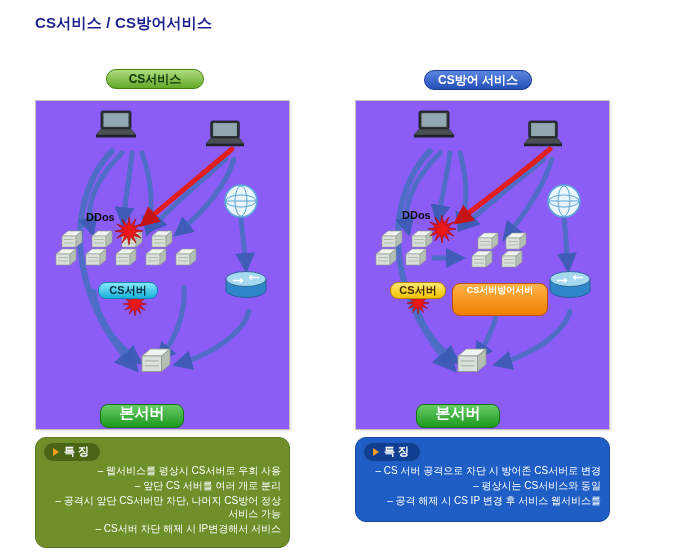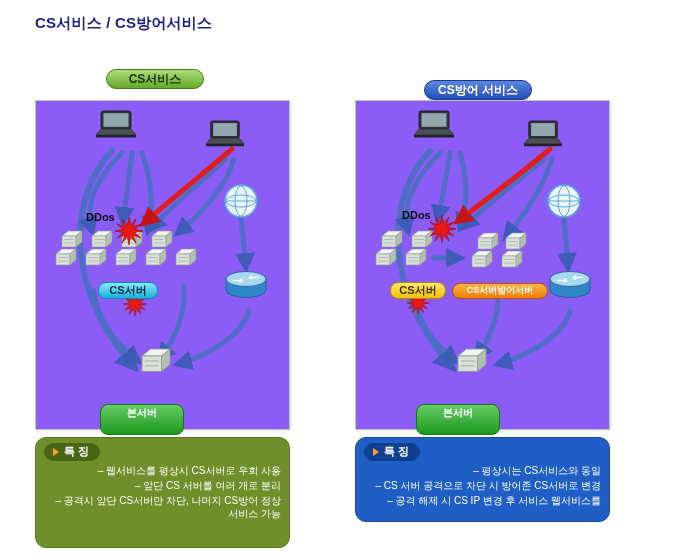--- a/index.html
+++ b/index.html
@@ -4,35 +4,35 @@
 <style>
   * { margin:0; padding:0; box-sizing:border-box; }
   html,body { background:#ffffff; }
   body { width:680px; height:555px; font-family:"Liberation Sans", sans-serif; position:relative; overflow:hidden; }
   .page { position:relative; width:680px; height:555px; background:#fff; }
 
   .page-title { position:absolute; left:35px; top:14px; font-size:15px; font-weight:bold; color:#1b1f8c; letter-spacing:0.2px; }
 
   .panel-badge { position:absolute; height:20px; line-height:18px; text-align:center; font-size:12px; font-weight:bold; border-radius:10px; }
   .badge-green { left:106px; top:69px; width:98px; background:linear-gradient(#aede7e,#64a828); border:1px solid #447f12; color:#10340a; }
-  .badge-blue  { left:424px; top:80px; width:108px; background:linear-gradient(#5b85e0,#2450b8); border:1px solid #173a90; color:#ffffff; }
+  .badge-blue  { left:424px; top:70px; width:108px; background:linear-gradient(#5b85e0,#2450b8); border:1px solid #173a90; color:#ffffff; }
 
   .diagram { position:absolute; width:255px; height:330px; background:#8b5cf6; border:1px solid #c4c4c4; box-shadow:1px 1px 3px rgba(0,0,0,0.12); }
   .diagram-left  { left:35px;  top:100px; }
   .diagram-right { left:355px; top:100px; }
   .diagram svg { position:absolute; left:0; top:0; }
 
   .node-badge { position:absolute; text-align:center; font-weight:bold; border-radius:8px; white-space:nowrap;margin-top:16px; }
   .cs-cyan   { left:62px; top:165px; width:60px; height:17px; line-height:15px; font-size:11px;
                background:linear-gradient(#8ae8fa,#17b2dc); border:1px solid #0d8ab0; color:#00303f; }
   .cs-yellow { left:34px; top:165px; width:56px; height:17px; line-height:15px; font-size:11px;
                background:linear-gradient(#ffe873,#f2c200); border:1px solid #bb8400; color:#45300; color:#443000; }
-  .cs-orange { left:96px; top:166px; width:96px; height:16px; line-height:13px; font-size:9px;
+  .cs-orange { left:96px; top:166px; width:96px; height:33px; line-height:13px; font-size:9px;
                background:linear-gradient(#ffb347,#ee7f00); border:1px solid #c14f00; color:#ffffff; }
-  .srv-green { top:287px; width:84px; height:31px; line-height:16px; font-size:10px;
+  .srv-green { top:287px; width:84px; height:24px; line-height:16px; font-size:15px;
                background:linear-gradient(#66cc66,#1d991d); border:1px solid #117711; color:#ffffff; }
   .srv-green-l { left:64px; }
   .srv-green-r { left:60px; }
   .ddos-label { position:absolute; font-size:11px; font-weight:bold; color:#0a0a0a; }
   .ddos-l { left:50px; top:110px; }
   .ddos-r { left:46px; top:108px; }
 
   .features { position:absolute; width:255px; color:#ffffff; font-size:10px; border-radius:11px; padding:26px 8px 6px 10px; }
   .features-left  { left:35px;  top:437px; height:111px; background:#6e8f2a; border:1px solid #597821; }
   .features-right { left:355px; top:437px; height:85px;  background:#1f5ec4; border:1px solid #154a9e; }
@@ -147,20 +147,21 @@
 
   <div class="features features-left">
     <div class="features-tab tab-left">
       <span class="tab-pointer"></span>
       <span>특 징</span>
     </div>
     <ul>
       <li>웹서비스를 평상시 CS서버로 우회 사용</li>
       <li>앞단 CS 서버를 여러 개로 분리</li>
       <li>공격시 앞단 CS서버만 차단, 나머지 CS방어 정상 서비스 가능</li>
+      <li>CS서버 차단 해제 시 IP변경해서 서비스</li>
     </ul>
   </div>
 
   <div class="panel-badge badge-blue">CS방어 서비스</div>
 
   <div class="diagram diagram-right">
     <svg width="253" height="328" viewBox="0 0 253 328">
       <defs>
         <marker id="ahbR" markerWidth="4.5" markerHeight="4" refX="2.8" refY="2" orient="auto">
           <path d="M0 0 L4 2 L0 4 Z" fill="#3a5cb4"></path>
@@ -248,19 +249,19 @@
     <div class="node-badge cs-orange">CS서버방어서버</div>
     <div class="node-badge srv-green srv-green-r">본서버</div>
   </div>
 
   <div class="features features-right">
     <div class="features-tab tab-right">
       <span class="tab-pointer"></span>
       <span>특 징</span>
     </div>
     <ul>
+      <li>CS 서버 공격으로 차단 시 방어존 CS서버로 변경</li>
       <li>평상시는 CS서비스와 동일</li>
-      <li>CS 서버 공격으로 차단 시 방어존 CS서버로 변경</li>
       <li>공격 해제 시 CS IP 변경 후 서비스 웹서비스를</li>
     </ul>
   </div>
 
 </div>
 
 </body></html>

